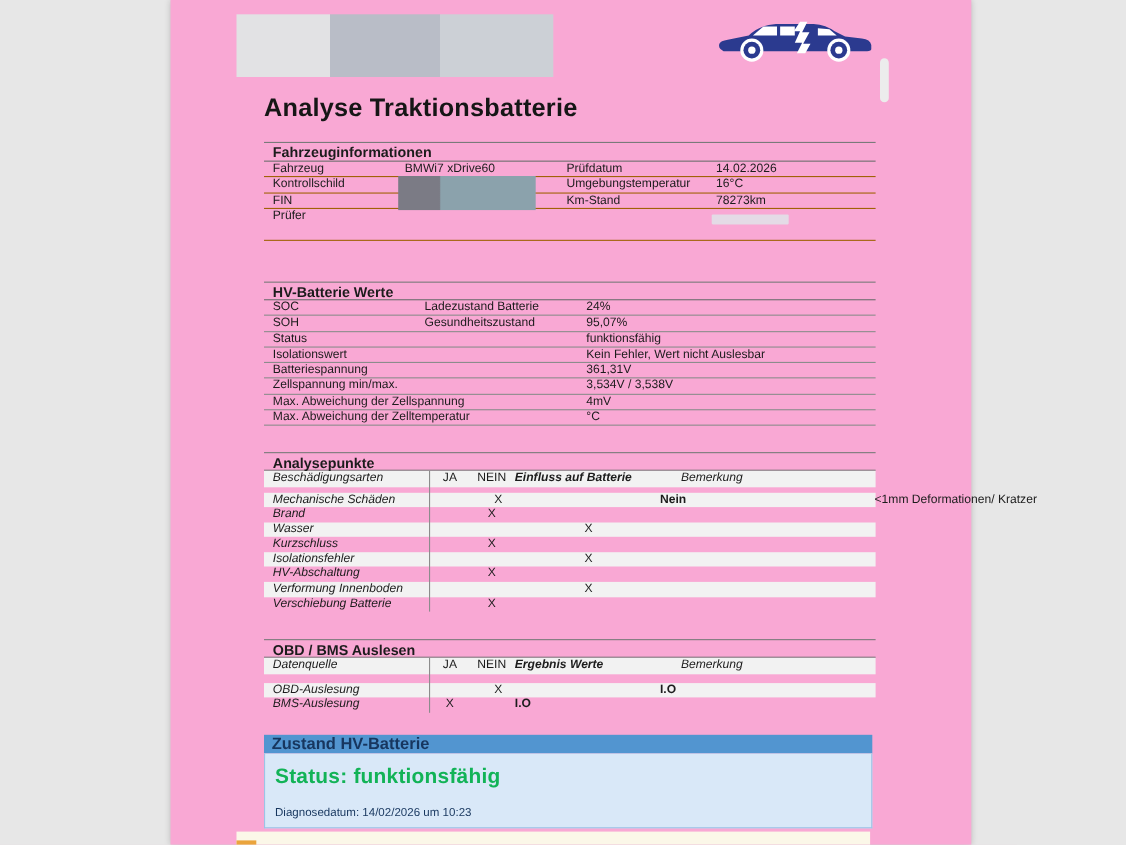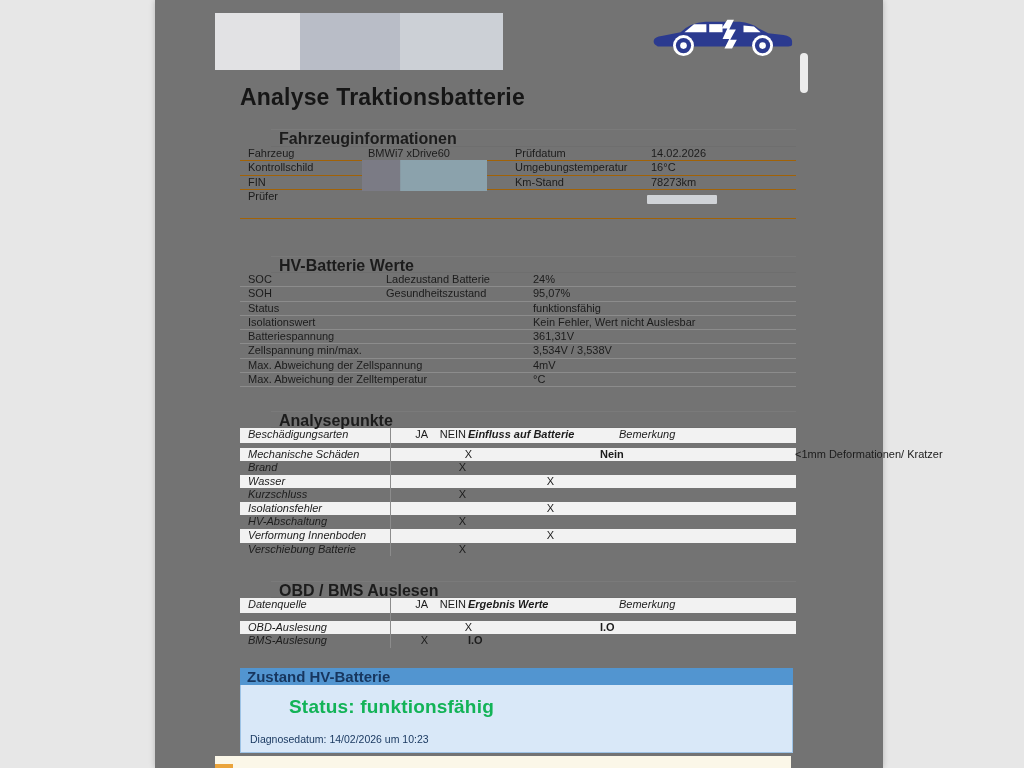--- a/index.html
+++ b/index.html
@@ -1,42 +1,42 @@
 <!DOCTYPE html>
 <html><head>
 <meta charset="utf-8">
 <style>
   * { margin:0; padding:0; box-sizing:border-box; }
   html,body { width:1024px; height:768px; overflow:hidden; background:#e7e7e7;
               font-family:"Liberation Sans","DejaVu Sans",sans-serif; }
   #viewport { position:relative; width:1024px; height:768px; background:#e7e7e7; }
 
   #page { position:absolute; left:155px; top:0; width:728px; height:768px;
-          background:#737373; box-shadow:0 0 6px rgba(0,0,0,.22); }
+          background:#f9a8d4; box-shadow:0 0 6px rgba(0,0,0,.22); }
 
   
   #logo { position:absolute; left:60px; top:13px; height:57px; display:flex; }
   #logo .seg1 { width:85px;  background:#e2e2e4; }
   #logo .seg2 { width:100px; background:#b9bdc7; }
   #logo .seg3 { width:103px; background:#ccd0d6; }
 
   
   #car { position:absolute; left:495px; top:17px; width:147px; height:40px; }
 
   
   #scroll-thumb { position:absolute; left:645px; top:53px; width:8px; height:40px;
                   background:#ececec; border-radius:4px; }
 
   #doc-title { position:absolute; left:85px; top:84px; font-size:23px; font-weight:bold;
                color:#161616; letter-spacing:.2px; white-space:nowrap; }
 
   .sec { position:absolute; left:85px; width:556px; font-size:11px; color:#1c1c1c; }
-  .sec-title { height:18px; line-height:15px; padding:1px 0 0 8px; font-size:16px;
+  .sec-title { height:18px; line-height:15px; padding:1px 0 0 8px; font-size:13px;
                font-weight:bold; border-top:1px solid #7a7a7a; border-bottom:1px solid #6e6e6e;
-               white-space:nowrap;margin-left:31px; }
+               white-space:nowrap; }
 
   
   .fi-row { display:grid; grid-template-columns:127px 148px 136px 1fr; height:14.4px;
             line-height:13px; border-bottom:1px solid #a16207; white-space:nowrap; }
   .fi-row .c1 { padding-left:8px; }
   .fi-row .c2 { padding-left:1px; }
   .fi-row.tall { height:29px; grid-template-columns:127px 1fr; }
   .redact-inline { display:inline-block; width:73px; height:9px; vertical-align:-1px;
                    margin-right:3px; border-radius:1px;
                    background:linear-gradient(90deg,#c9bcc3,#eae6e8); }
@@ -46,34 +46,34 @@
             line-height:13px; border-bottom:1px solid #8c8c8c; white-space:nowrap; }
   .hv-row .c1 { padding-left:8px; }
 
   
   .ap-grid { display:grid; grid-template-columns:150px 38px 38px 153px 1fr;
              white-space:nowrap; line-height:13px; }
   .ap-head { height:14.5px; background:#f2f2f2; font-style:italic; }
   .ap-row  { height:13.6px; }
   .ap-row.stripe { background:#f2f2f2;gap:44px; }
   .ap-grid .c1 { padding-left:8px; font-style:italic; }
-  .ap-grid .cj, .ap-grid .cn { text-align:right; font-style:normal; }
+  .ap-grid .cj, .ap-grid .cn { text-align:center; font-style:normal; }
   .ap-grid .c4 { padding-left:2px; font-style:normal;font-weight:bold; }
   .ap-grid .c5 { font-style:normal; }
   .ap-head .c4, .ap-head .c5 { font-style:italic; }
   .gap5 { height:5px; } .gap8 { height:8px; }
   .vline { position:absolute; left:150px; width:1px; background:#8c8c8c; }
 
   
   #zustand { position:absolute; left:85px; top:668px; width:553px; }
   #zustand .zhead { height:17px; line-height:17px; background:#5295d0; color:#17365e;
                     font-weight:bold; font-size:15px; padding-left:7px; }
   #zustand .zbody { height:68px; background:#d9e8f8; border:1px solid #9dc3e6; border-top:none; }
   #status-line { padding:11px 0 0 9px; font-size:19px; font-weight:bold; color:#12b357;
-                 letter-spacing:.2px;margin-left:39px; }
+                 letter-spacing:.2px; }
   #diagnose-line { padding:3px 0 0 9px; font-size:10.5px; color:#17365e;margin-top:12px; }
 
   
   #next-hint { position:absolute; left:60px; top:756px; width:576px; height:12px; background:#fbf7e8; }
   #next-hint .dash { position:absolute; left:0; bottom:0; width:18px; height:4px; background:#eaa43c; }
 
   
   #redact-plate { position:absolute; left:207px; top:160px; width:125px; height:31px;
                   background:linear-gradient(90deg,#7b7b85 0%,#7b7b85 30%,#8ba2ac 31%,#8ba2ac 100%); }
   #redact-schadnr { position:absolute; left:492px; top:195px; width:70px; height:9px;

